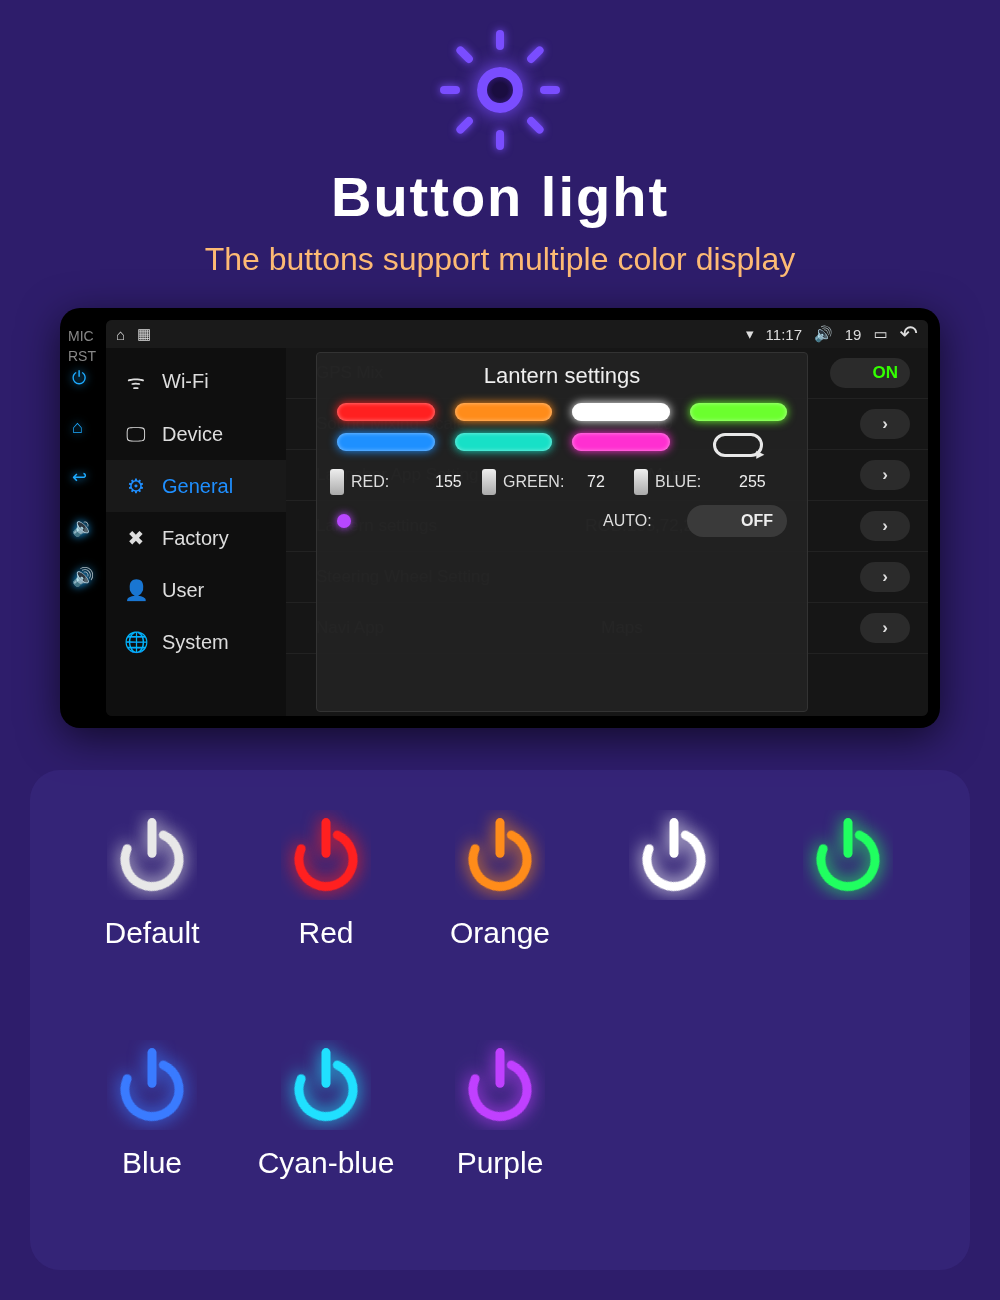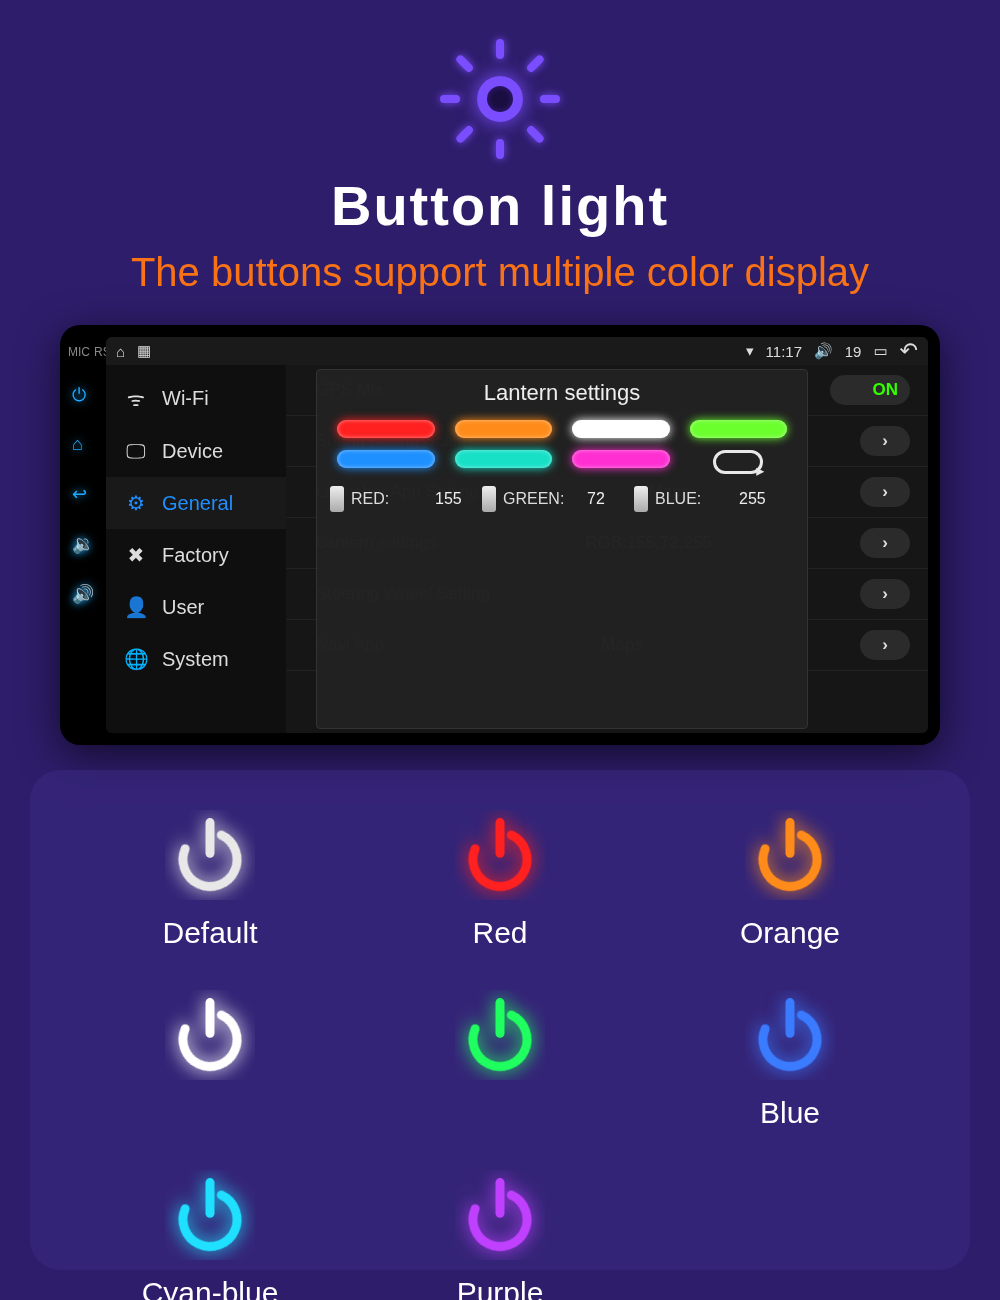--- a/index.html
+++ b/index.html
@@ -6,49 +6,49 @@
   body {
     width: 1000px;
     height: 1300px;
     background: #2e1d6b;
     font-family: Arial, Helvetica, sans-serif;
     color: #fff;
     overflow: hidden;
     position: relative;
   }
   
-  .hero { text-align: center; padding-top: 39px; }
+  .hero { text-align: center; padding-top: 30px; }
   .sun-icon { display: inline-block; position: relative; width: 120px; height: 120px; }
   .sun-icon .ring {
     position: absolute; top: 50%; left: 50%;
     width: 46px; height: 46px; margin: -23px 0 0 -23px;
     border: 10px solid #7a4dff; border-radius: 50%;
     background: radial-gradient(circle, #1a0d40 40%, #3a1d8a 100%);
     box-shadow: 0 0 20px #7a4dff;
   }
   .sun-icon .ray {
     position: absolute; top: 50%; left: 50%;
     width: 8px; height: 20px; background: #7a4dff; border-radius: 4px;
     transform-origin: center 60px;
     box-shadow: 0 0 8px #7a4dff;
   }
   .hero h1 { font-size: 56px; letter-spacing: 2px; margin-top: 10px; font-weight: bold; }
-  .hero h2 { font-size: 40px; color: #f97316; margin-top: 12px; font-weight: normal; }
+  .hero h2 { font-size: 32px; color: #fdba74; margin-top: 12px; font-weight: normal; }
 
   
   .tablet {
     width: 880px; height: 420px;
     background: #000; border-radius: 20px;
     margin: 30px auto 0; position: relative;
     box-shadow: 0 10px 40px rgba(0,0,0,.6);
     font-size: 18px;
   }
   .hw-btns { position: absolute; left: 12px; top: 60px; display: flex; flex-direction: column; gap: 28px; }
   .hw-btns span { color: #1daaff; text-shadow: 0 0 8px #1daaff; font-size: 18px; }
-  .hw-labels { position: absolute; left: 8px; top: 20px; font-size: 12px; color: #888; display:flex; flex-direction:row; gap:4px;}
+  .hw-labels { position: absolute; left: 8px; top: 20px; font-size: 14px; color: #888; display:flex; flex-direction:column; gap:4px;}
   .screen {
     position: absolute; left: 46px; right: 12px; top: 12px; bottom: 12px;
     background: #111; border-radius: 6px; overflow: hidden;
   }
   .statusbar {
     height: 28px; background: #1a1a1a; display: flex; align-items: center;
     padding: 0 10px; gap: 12px; font-size: 15px; color: #ddd;
   }
   .statusbar .spacer { flex: 1; }
   .content { display: flex; height: calc(100% - 28px); position: relative; }
@@ -111,21 +111,21 @@
     color:#eee; font-weight:bold; font-size:16px;
   }
 
   
   .colorgrid-wrap {
     position:absolute; left:30px; right:30px; bottom:30px; top:770px;
     background: rgba(58,42,130,.55); border-radius: 30px;
     padding: 40px 50px;
   }
   .colorgrid {
-    display: grid; grid-template-columns: repeat(3, 1fr);
+    display: grid; grid-template-columns: repeat(5, 1fr);
     gap: 40px 30px; height:100%;
   }
   .colopt { text-align: center; }
   .pow {
     width: 90px; height: 90px; margin: 0 auto 16px; position: relative;
   }
   .pow svg { width:100%; height:100%; }
   .colopt .lbl { font-size: 30px; color:#fff; }
 </style>
 </head>
@@ -266,20 +266,26 @@
               </div>
               <div class="srow">
     <div class="track">
       <div class="fill" style="width:100%;background:#2e7bff"></div>
       <div class="thumb" style="left:100%"></div>
     </div>
     <span class="slabel">BLUE:</span>
     <span class="sval">255</span>
               </div>
             </div>
+          <div class="autorow">
+            <span class="dot"></span>
+            <span style="flex:1"></span>
+            <span class="slabel">AUTO:</span>
+            <span class="autopill">OFF</span>
+          </div>
         </div>
       </div>
     </div>
   </div>
 </div>
 
 <div class="colorgrid-wrap">
   <div class="colorgrid" id="colorgrid">
       <div class="colopt">
         <div class="pow"><svg viewBox="0 0 100 100">

